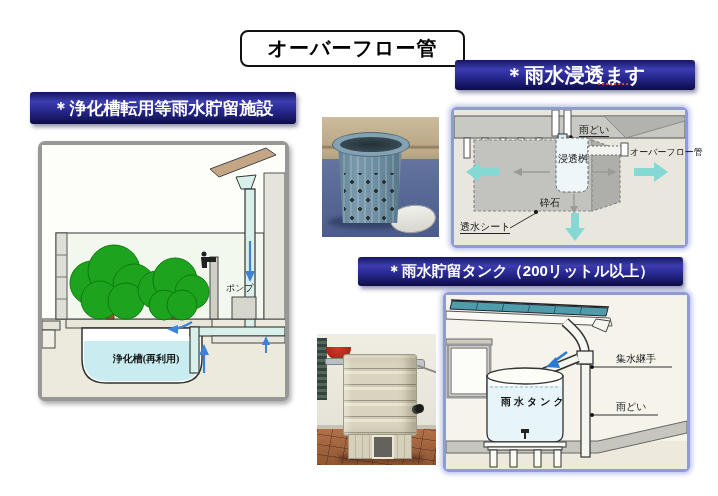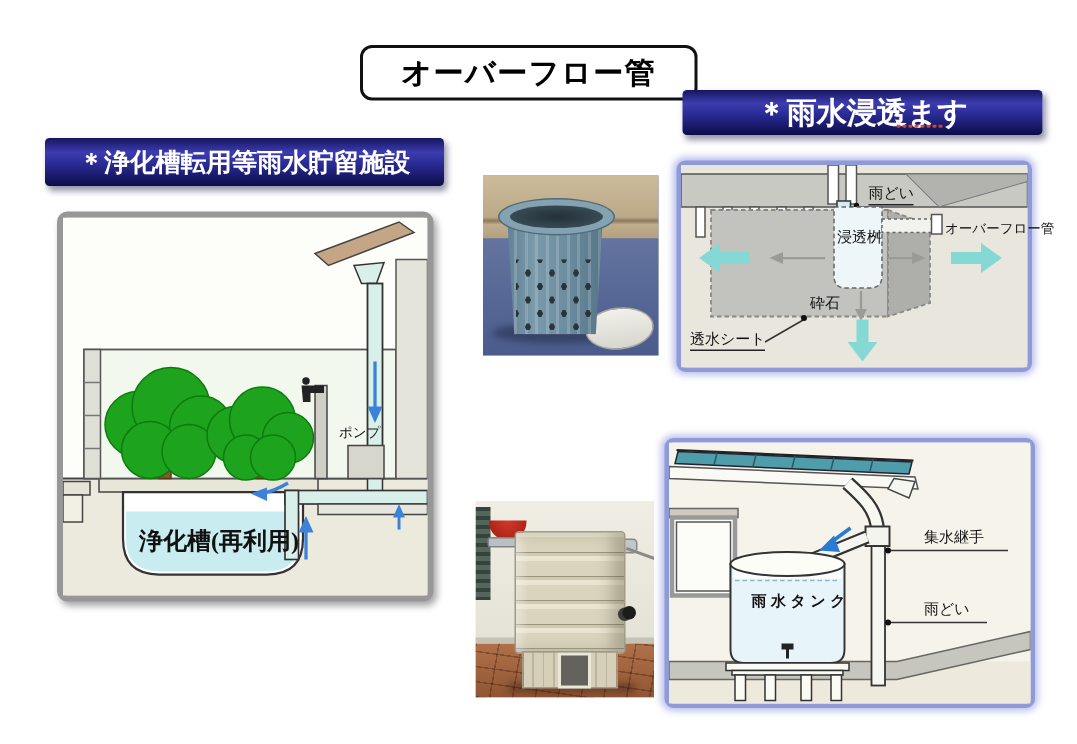--- a/index.html
+++ b/index.html
@@ -171,21 +171,21 @@
       <g stroke="#3b82d8" fill="#3b82d8">
         <line x1="162" y1="228" x2="162" y2="208" stroke-width="2.2"></line>
         <polygon points="157,210 167,210 162,199" stroke="none"></polygon>
       </g>
       <g stroke="#3b82d8" fill="#3b82d8">
         <line x1="224" y1="208" x2="224" y2="198" stroke-width="2"></line>
         <polygon points="220,200 228,200 224,191" stroke="none"></polygon>
       </g>
     </svg>
     <div class="lbl" style="left:184px;top:139px;font-size:9px;">ポンプ</div>
-    <div class="lbl" style="left:48px;top:209px;width:112px;text-align:center;font-size:16px;font-weight:bold;">浄化槽(再利用)</div>
+    <div class="lbl" style="left:48px;top:209px;width:112px;text-align:center;font-size:10px;font-weight:bold;">浄化槽(再利用)</div>
   </div>
 
   <div class="photo photo-basin">
     <div class="pb-wall"></div>
     <div class="pb-floor"></div>
     <div class="pb-shadow"></div>
     <div class="pb-lid"></div>
     <div class="pb-body">
       <div class="pb-holes"></div>
     </div>
@@ -250,20 +250,23 @@
       <line x1="56" y1="118" x2="82" y2="103" stroke="#333" stroke-width="1"></line>
       <circle cx="82" cy="102" r="2" fill="#111"></circle>
     </svg>
     <div class="lbl u" style="left:125px;top:15px;font-size:10px;">雨どい</div>
     <div class="lbl" style="left:176px;top:38px;font-size:9px;">オーバーフロー管</div>
     <div class="lbl" style="left:104px;top:44px;font-size:10px;">浸透桝</div>
     <div class="lbl" style="left:86px;top:88px;font-size:10px;">砕石</div>
     <div class="lbl u" style="left:6px;top:112px;font-size:10px;">透水シート</div>
   </div>
 
+  <div class="banner banner-tank">
+    <span>＊雨水貯留タンク（200リットル以上）</span>
+  </div>
 
   <div class="photo photo-tank">
     <div class="pt-floor"></div>
     <div class="pt-trim"></div>
     <div class="pt-shutter"></div>
     <div class="pt-red"></div>
     <div class="pt-pipe-left"></div>
     <div class="pt-elbow"></div>
     <div class="pt-stub"></div>
     <div class="pt-chain"></div>

